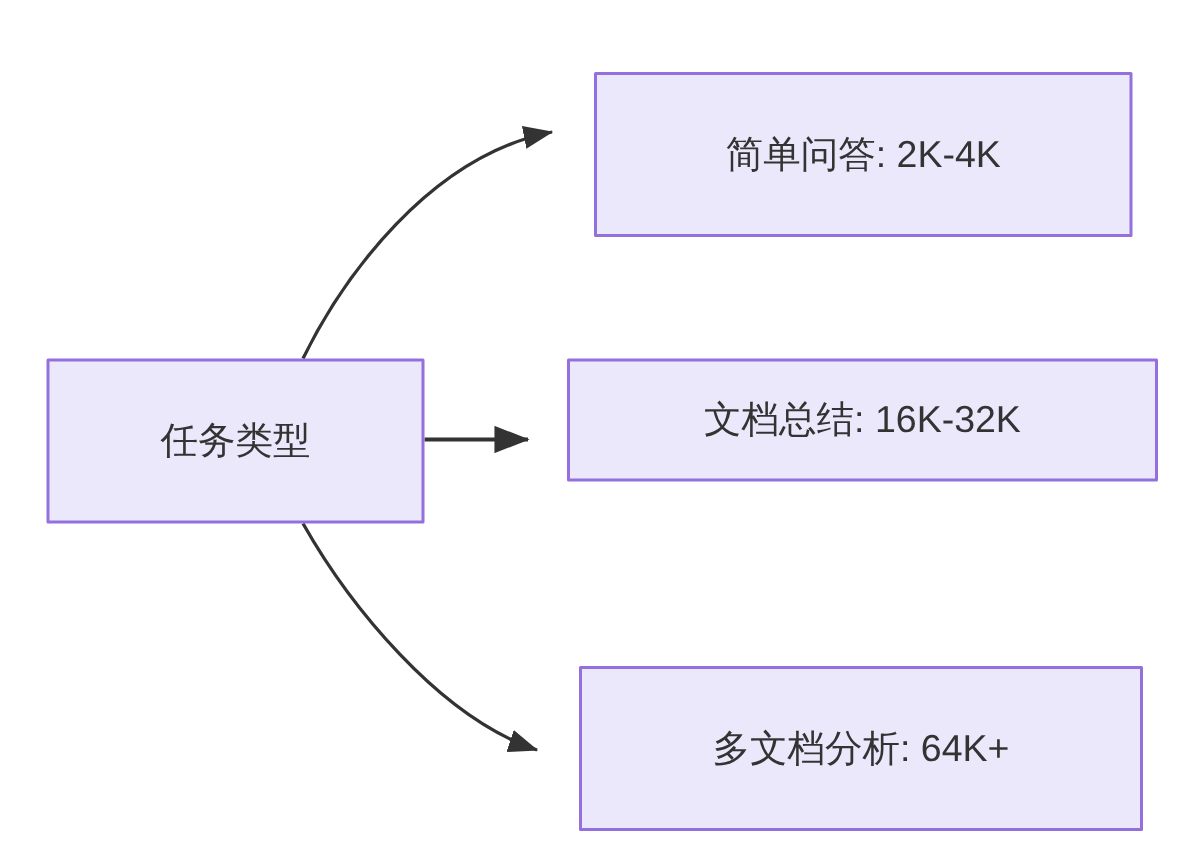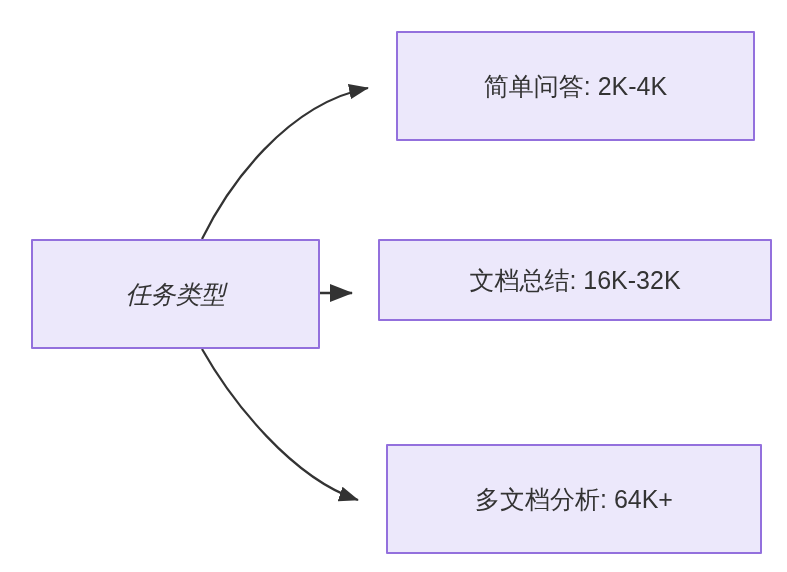--- a/index.html
+++ b/index.html
@@ -40,22 +40,22 @@
   .flow-node .node-label {
     font-family: "Liberation Sans", "DejaVu Sans", sans-serif;
     font-size: 25px;
     line-height: 1.15;
     color: #333333;
     white-space: nowrap;
     letter-spacing: 0px;
     text-align: center;
   }
   
-  #node-source       { left: 31px;  top: 239px; width: 289px; height: 110px; font-style: italic; }
-  #node-simple-qa    { left: 396px; top: 31px;  width: 359px; height: 110px; }
+  #node-source       { left: 31px;  top: 239px; width: 252px; height: 110px; }
+  #node-simple-qa    { left: 396px; top: 48px;  width: 359px; height: 110px; }
   #node-doc-summary  { left: 378px; top: 239px; width: 394px; height: 82px; }
   #node-multi-doc    { left: 386px; top: 444px; width: 376px; height: 110px; }
 </style>
 </head>
 <body>
 
 <div id="diagram-canvas">
 
   <svg id="edge-layer" viewBox="0 0 787 572" width="787" height="572" xmlns="http://www.w3.org/2000/svg">
     <defs>

